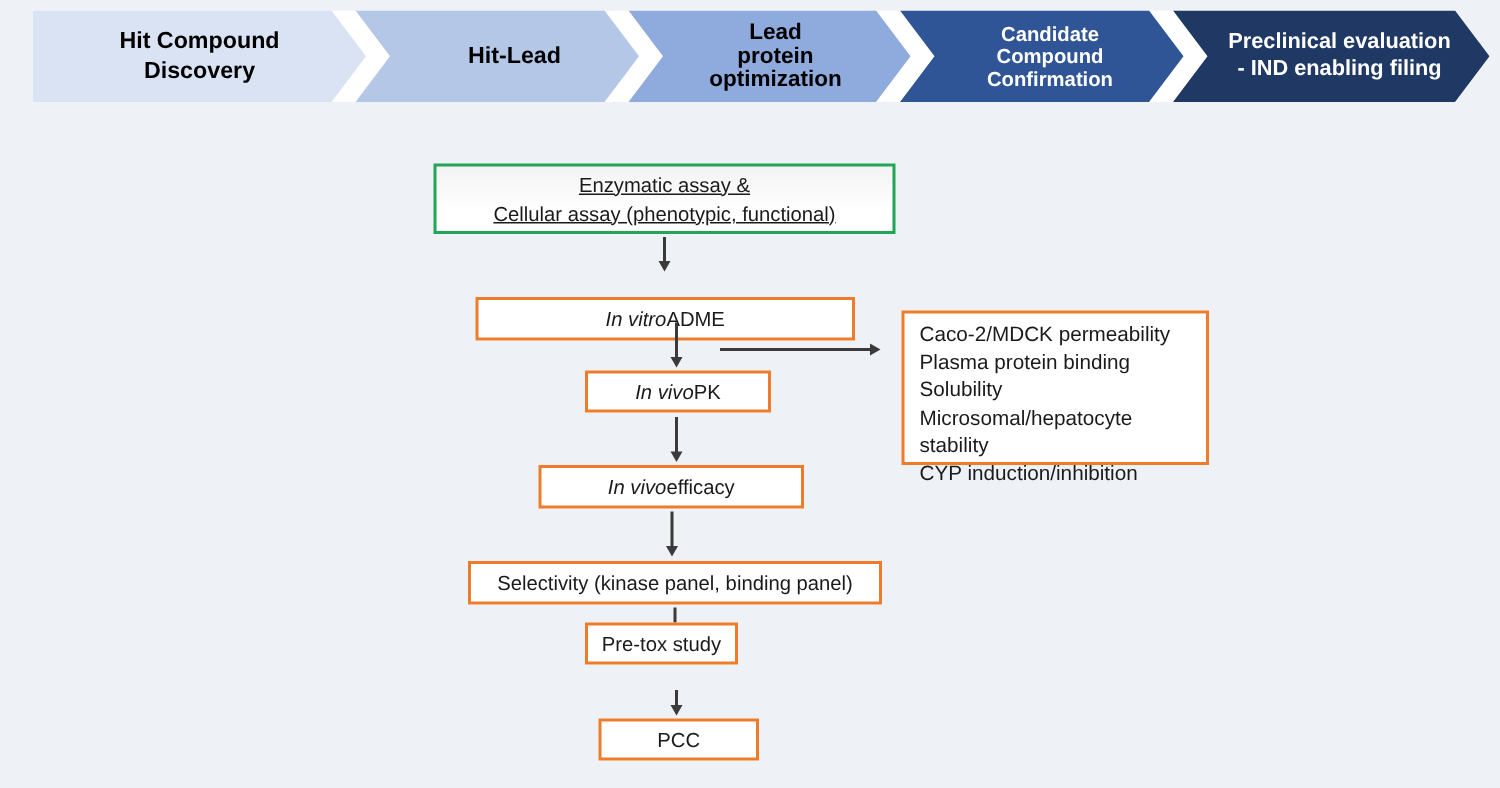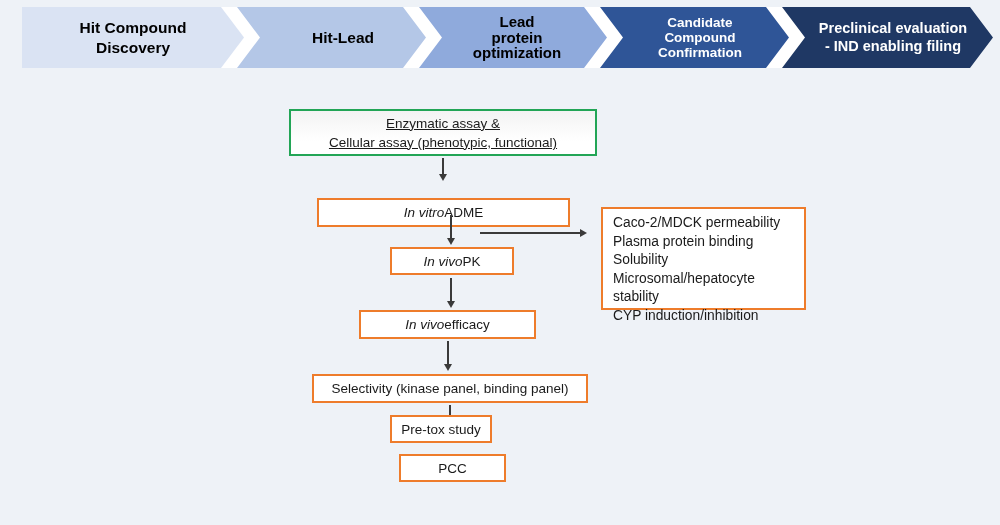--- a/index.html
+++ b/index.html
@@ -135,17 +135,17 @@
   </div>
 
   <div class="varrow" style="left:449px;top:405px;height:17px;"></div>
 
   <div class="fbox orange" style="left:390px;top:415px;width:102px;height:28px;">
     <span>Pre-tox study</span>
   </div>
 
   <div class="varrow" style="left:450px;top:460px;height:11px;"></div>
 
-  <div class="fbox orange" style="left:399px;top:454px;width:107px;height:28px;">
+  <div class="fbox orange" style="left:399px;top:479px;width:107px;height:28px;">
     <span>PCC</span>
   </div>
 
 </div>
 
 </body></html>

